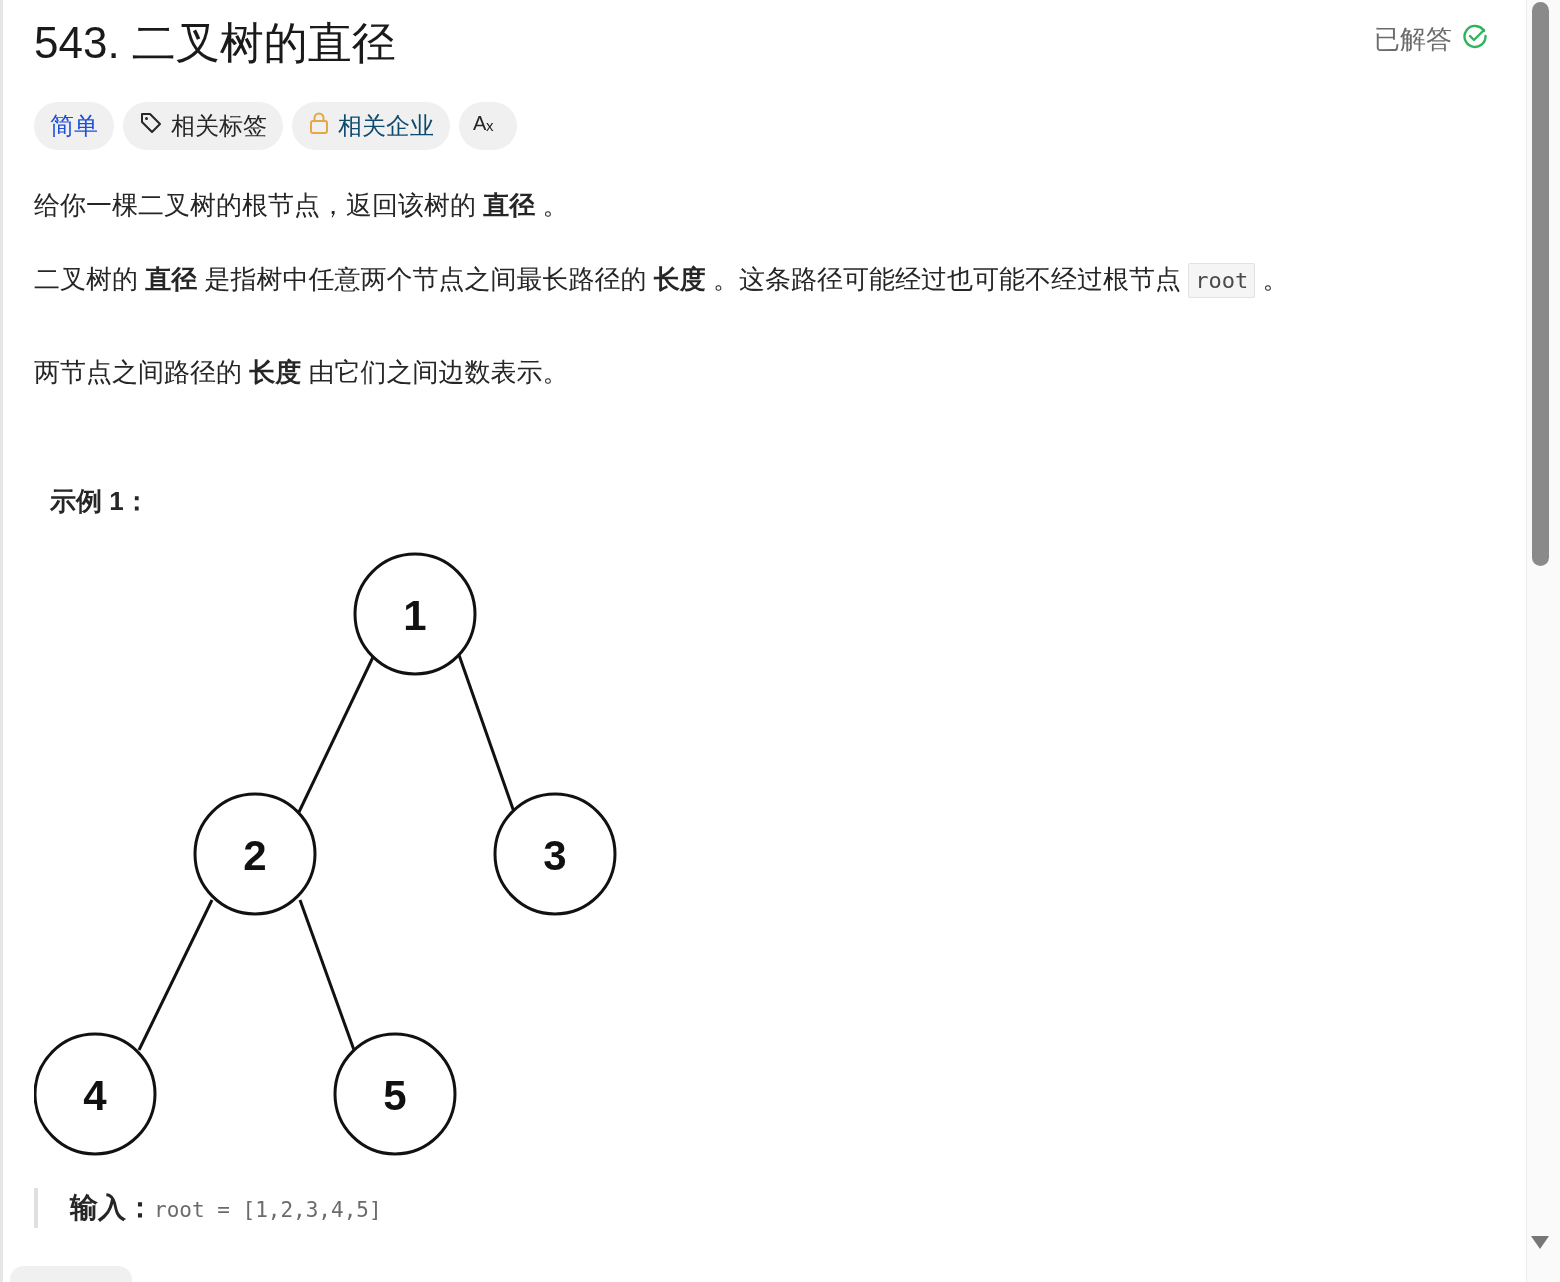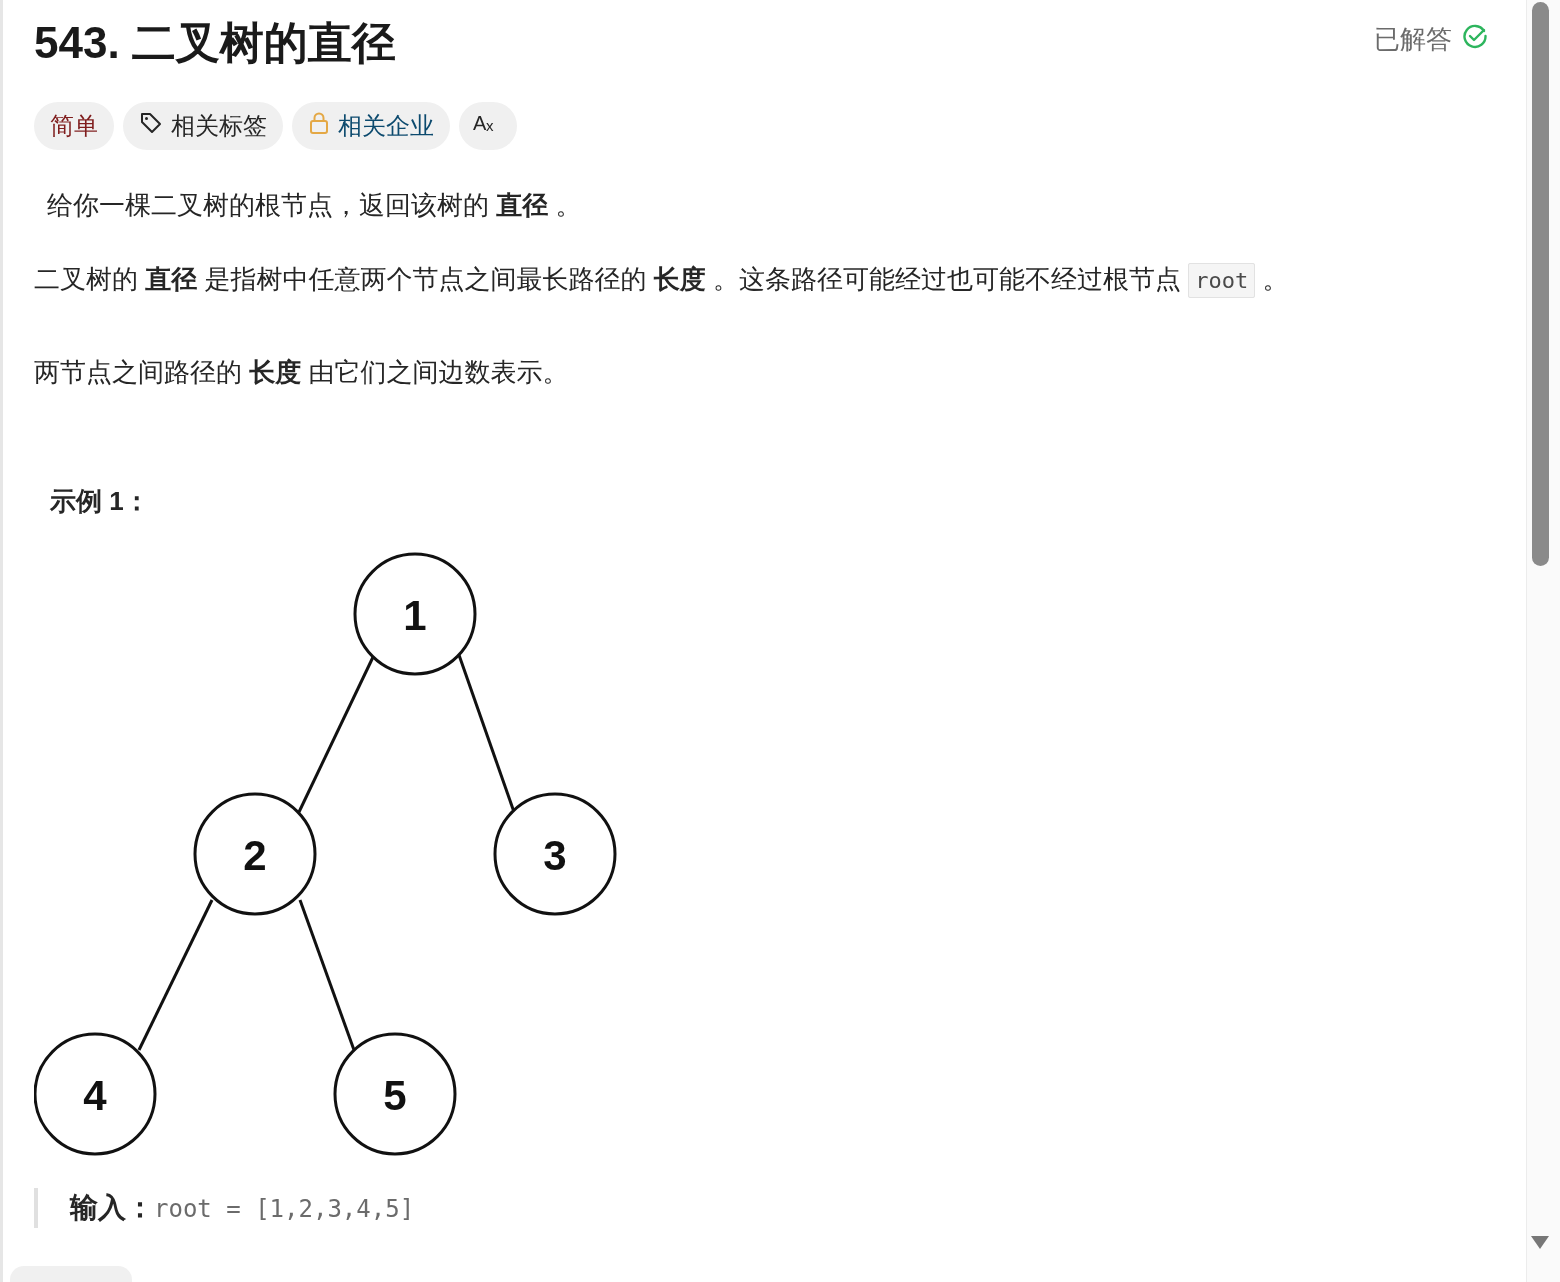--- a/index.html
+++ b/index.html
@@ -1,33 +1,33 @@
 <!DOCTYPE html>
 <html><head>
 <meta charset="utf-8">
 <style>
   html,body{margin:0;padding:0;background:#fff;}
   body{width:1560px;height:1282px;position:relative;overflow:hidden;font-family:"Liberation Sans","DejaVu Sans",sans-serif;color:#262626;}
   .left-border{position:absolute;left:0;top:0;width:3px;height:1282px;background:#e6e6e6;}
   .content{position:absolute;left:34px;top:0;width:1480px;}
-  .title{position:absolute;left:0;top:14px;font-size:44px;font-weight:bold;color:#1a1a1a;white-space:nowrap;}
+  .title{position:absolute;left:0;top:14px;font-size:44px;font-weight:normal;color:#1a1a1a;white-space:nowrap;}
   .solved{position:absolute;left:1340px;top:22px;font-size:26px;color:#6b6b6b;display:flex;align-items:center;gap:10px;}
   .tags{position:absolute;left:0;top:102px;display:flex;gap:9px;}
   .tag{height:48px;border-radius:24px;background:#f0f0f0;display:flex;align-items:center;padding:0 16px;font-size:24px;gap:8px;}
-  .tag.easy{color:#7f1d1d;}
+  .tag.easy{color:#1d4ed8;}
   .tag.company{color:#0c4a6e;}
   .p{position:absolute;left:0;font-size:26px;color:#262626;white-space:nowrap;}
   .p b{font-weight:bold;}
   code{font-family:"DejaVu Sans Mono",monospace;font-size:22px;background:#f5f5f5;border:1px solid #e2e2e2;border-radius:2px;padding:4px 6px;color:#4a4a4a;}
   .ex-title{position:absolute;left:0;top:484px;font-size:26px;font-weight:bold;margin-left:16px;}
   .tree{position:absolute;left:0;top:550px;}
   .example{position:absolute;left:0;top:1188px;border-left:4px solid #e0e0e0;padding-left:32px;}
   .example .row{font-size:28px;height:40px;line-height:40px;white-space:nowrap;}
   .example .lbl{font-weight:bold;color:#262626;}
-  .example .val{font-family:"DejaVu Sans Mono",monospace;color:#6b6b6b;font-size:24px;}
+  .example .val{font-family:"DejaVu Sans Mono",monospace;color:#6b6b6b;font-size:21px;}
   .bottom-pill{position:absolute;left:10px;top:1266px;width:122px;height:30px;background:#f0f0f0;border-radius:14px;}
   .scroll-track{position:absolute;left:1526px;top:0;width:34px;height:1282px;background:#fafafa;border-left:1px solid #ececec;}
   .scroll-thumb{position:absolute;left:1532px;top:2px;width:17px;height:564px;background:#8a8a8a;border-radius:9px;}
   .scroll-down{position:absolute;left:1531px;top:1236px;width:0;height:0;border-left:9px solid transparent;border-right:9px solid transparent;border-top:13px solid #777;}
 </style>
 </head>
 <body>
 
 <div class="left-border"></div>
 
@@ -69,21 +69,21 @@
     <div class="tag" style="padding:0 14px;">
       <span>
         <svg width="30" height="26" viewBox="0 0 30 26">
             <text x="0" y="20" font-family="Liberation Sans, sans-serif" font-size="20" fill="#262626">A</text>
             <text x="13" y="21" font-family="Liberation Sans, sans-serif" font-size="15" fill="#262626">x</text>
           </svg>
       </span>
     </div>
   </div>
 
-  <div class="p" style="top:188px;margin-left:13px;">
+  <div class="p" style="top:188px;">
     <span>给你一棵二叉树的根节点，返回该树的</span>
     <b>直径</b>
     <span>。</span>
   </div>
 
   <div class="p" style="top:262px;">
     <span>二叉树的</span>
     <b>直径</b>
     <span>是指树中任意两个节点之间最长路径的</span>
     <b>长度</b>

